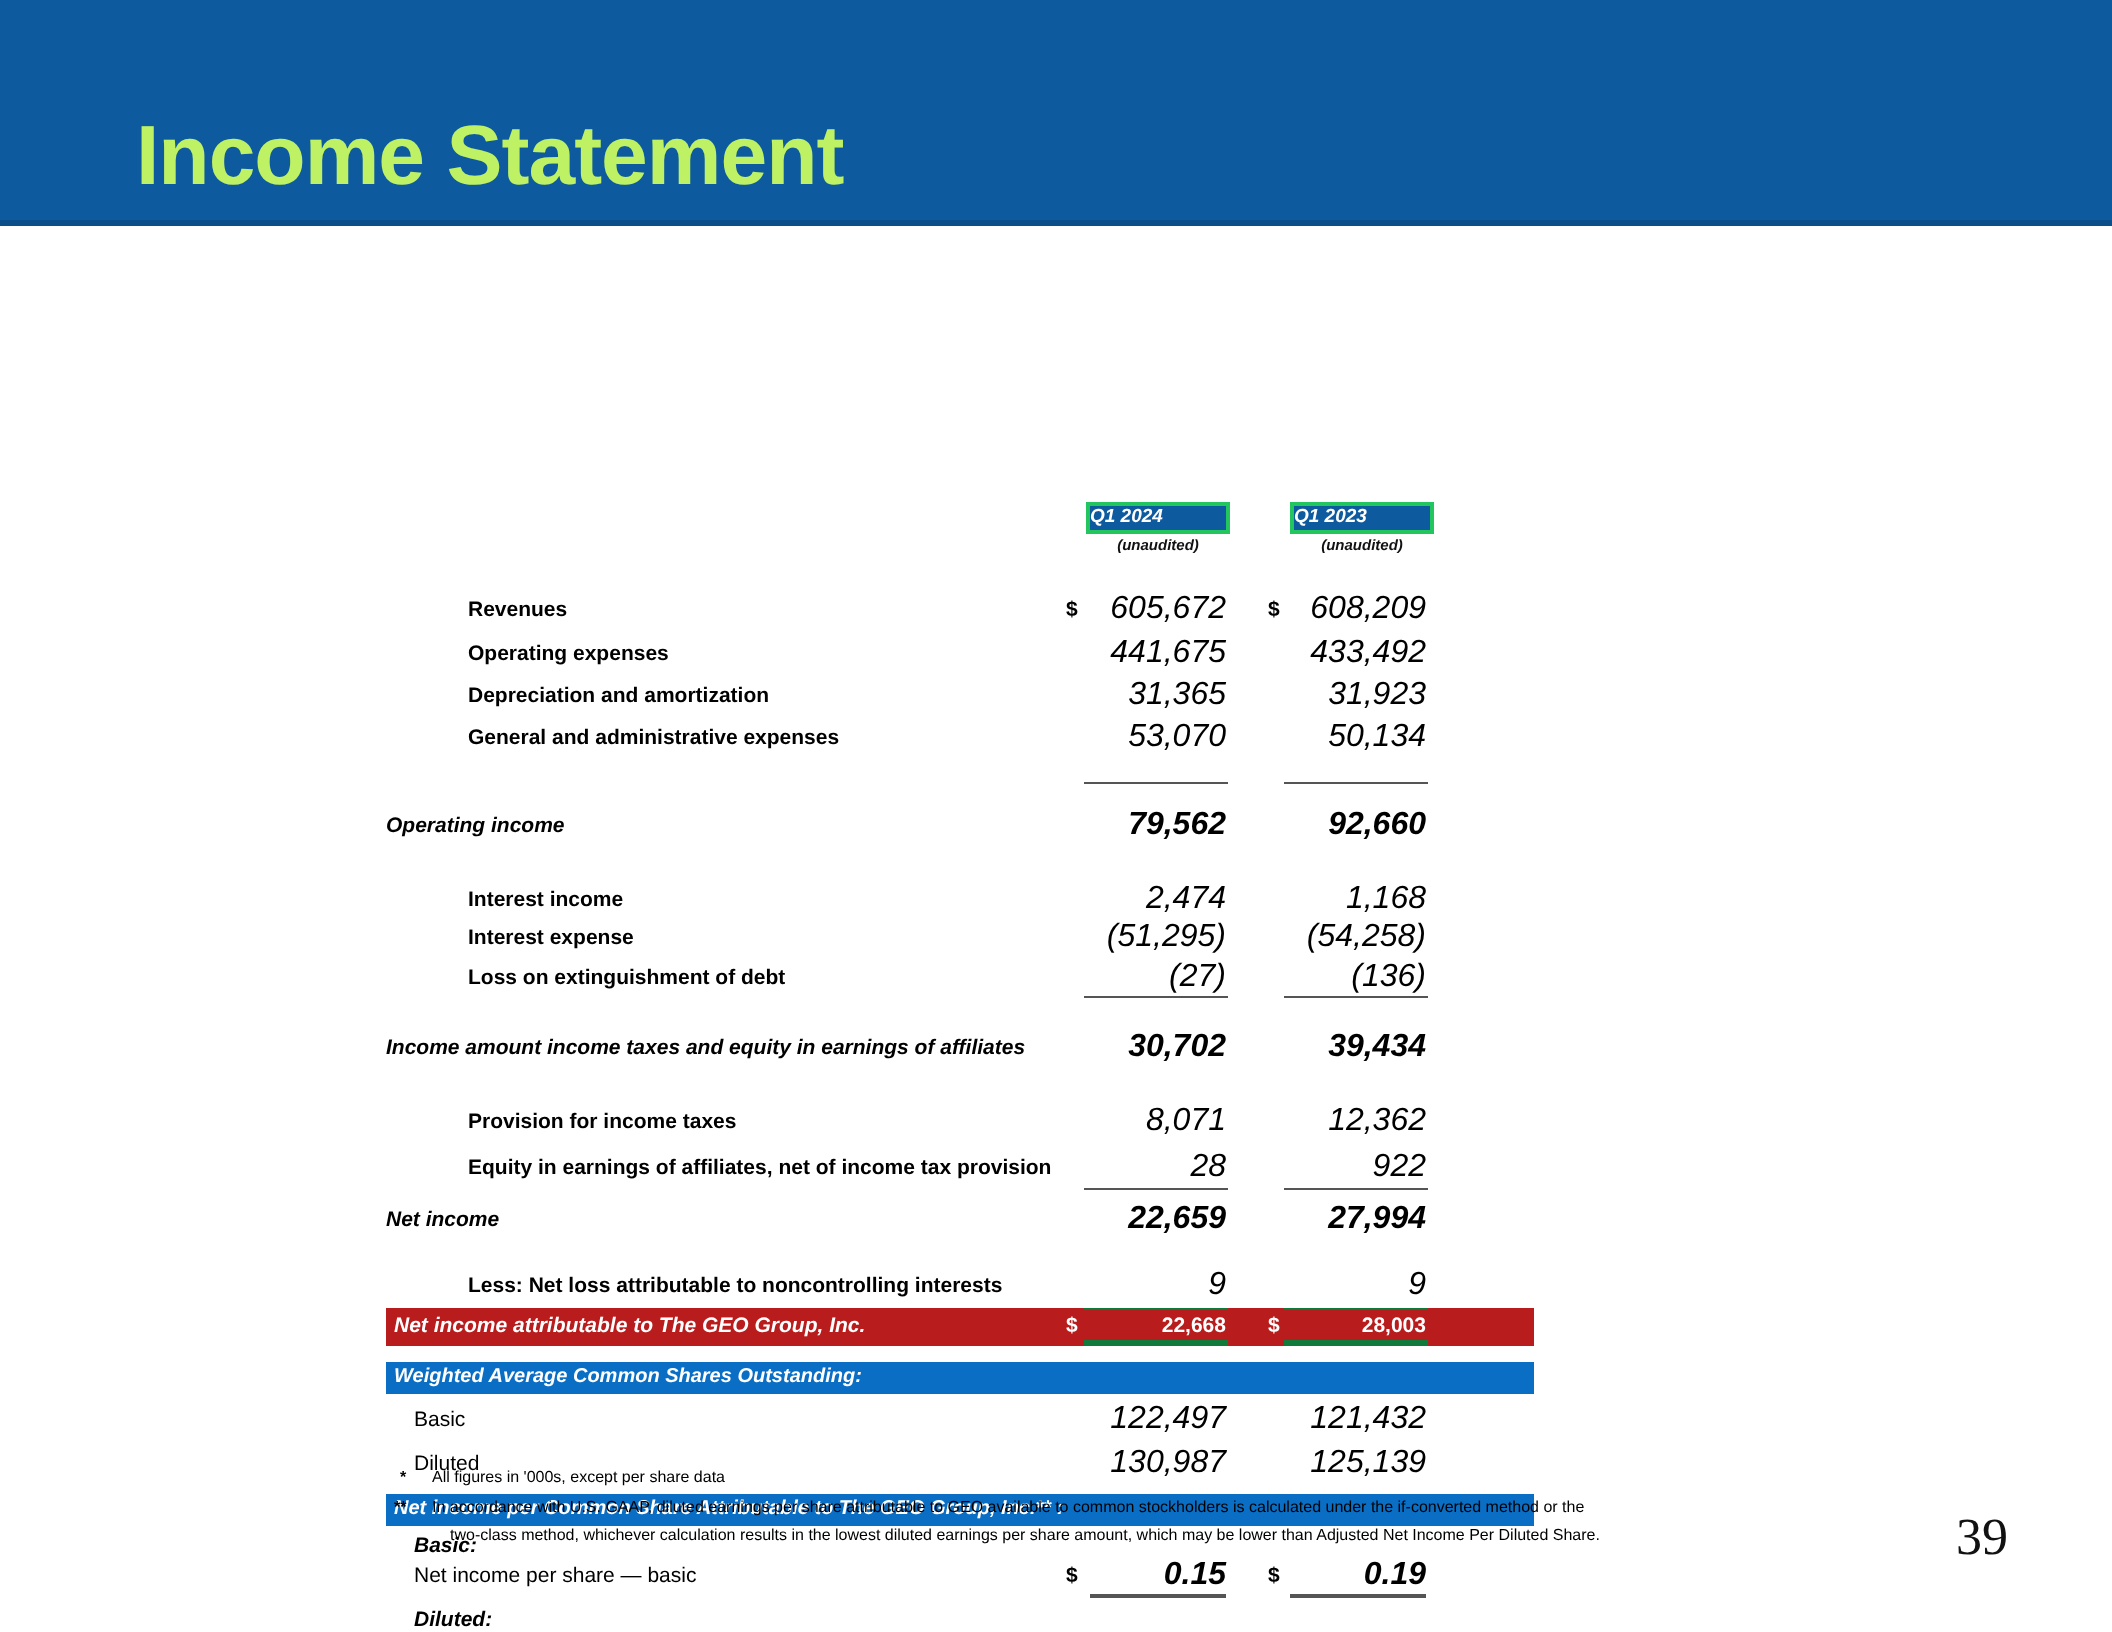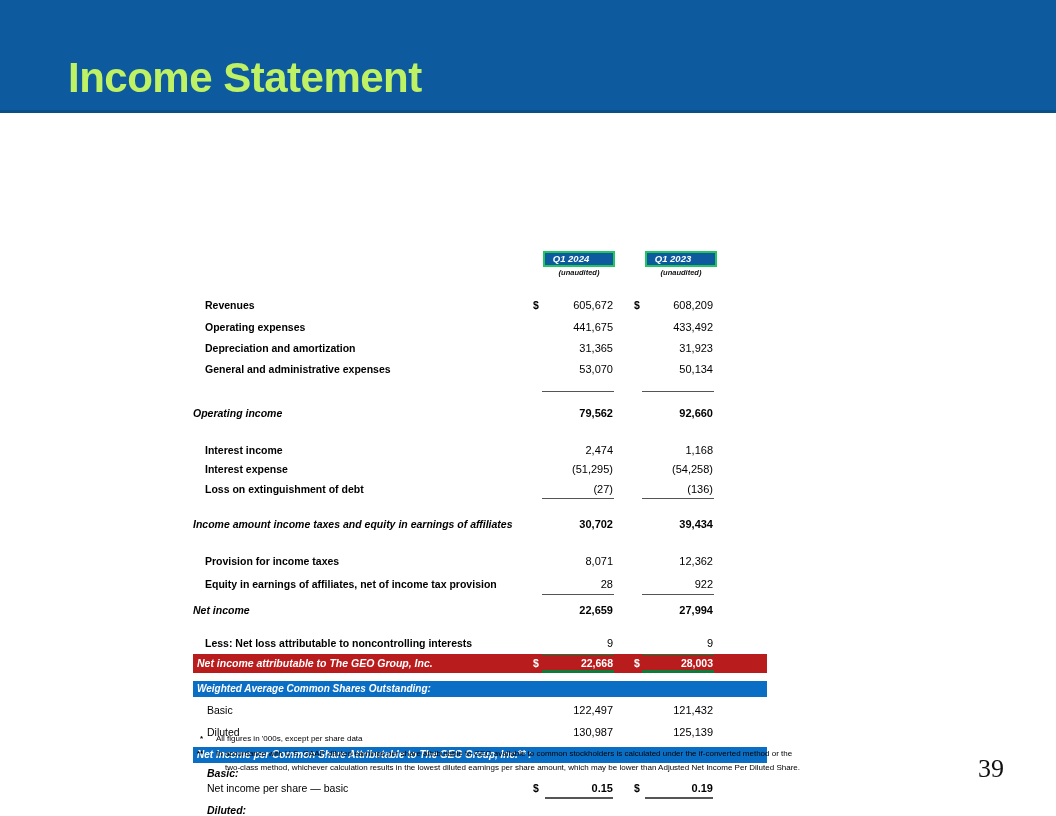--- a/index.html
+++ b/index.html
@@ -27,49 +27,49 @@
   
   .sheet{position:absolute;left:0;top:113px;width:1056px;height:703px;}
 
   
   .colhead{
     position:absolute;top:138px;height:16px;width:72px;
     background:#0d5a9e;border:2px solid #22c55e;
     box-sizing:border-box;
   }
   .colhead span{
-    display:block;text-align:center;padding-right:16px;
+    display:block;text-align:left;padding-right:16px;
     font-size:9.5px;font-weight:bold;font-style:italic;color:#ffffff;
     line-height:12px;
   }
   .colhead.c1{left:543px;}
   .colhead.c2{left:645px;}
   .unaud{
     position:absolute;top:155px;width:72px;text-align:center;
     font-size:7.5px;font-style:italic;font-weight:bold;color:#111;
   }
   .unaud.c1{left:543px;}
   .unaud.c2{left:645px;}
 
   
   .row{position:absolute;left:0;width:1056px;height:21px;}
   .lbl{
     position:absolute;top:0;font-size:10.5px;color:#000;
     white-space:nowrap;line-height:14px;
   }
-  .lbl.b{font-weight:bold;}
+  .lbl.b{font-weight:bold;margin-left:29px;}
   .lbl.bi{font-weight:bold;font-style:italic;}
   .lbl.n{font-weight:normal;}
   .lbl.ind0{left:193px;}
   .lbl.ind1{left:205px;}
   .lbl.ind2{left:207px;}
 
   .num{
-    position:absolute;top:0;font-size:11px;color:#000;
-    text-align:right;line-height:14px;white-space:nowrap;
+    position:absolute;top:0;font-size:16px;color:#000;
+    text-align:right;line-height:14px;white-space:nowrap;font-style:italic;
   }
   .num.b{font-weight:bold;}
   .num.c1{left:533px;width:80px;}
   .num.c2{left:633px;width:80px;}
   .cur{
     position:absolute;top:0;font-size:10.5px;font-weight:bold;color:#000;
     line-height:14px;
   }
   .cur.c1{left:533px;}
   .cur.c2{left:634px;}

